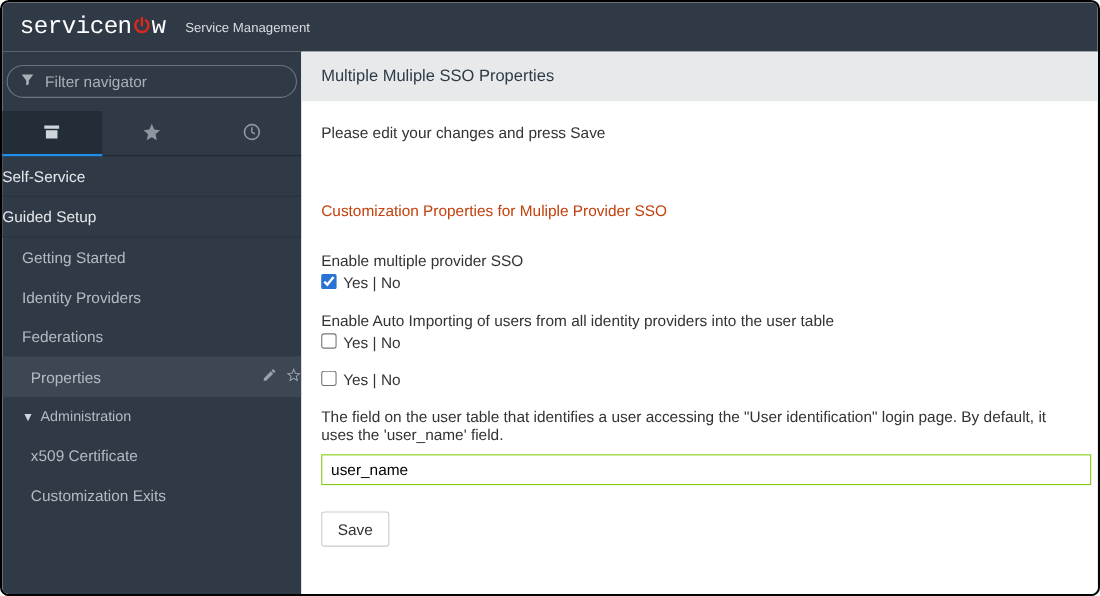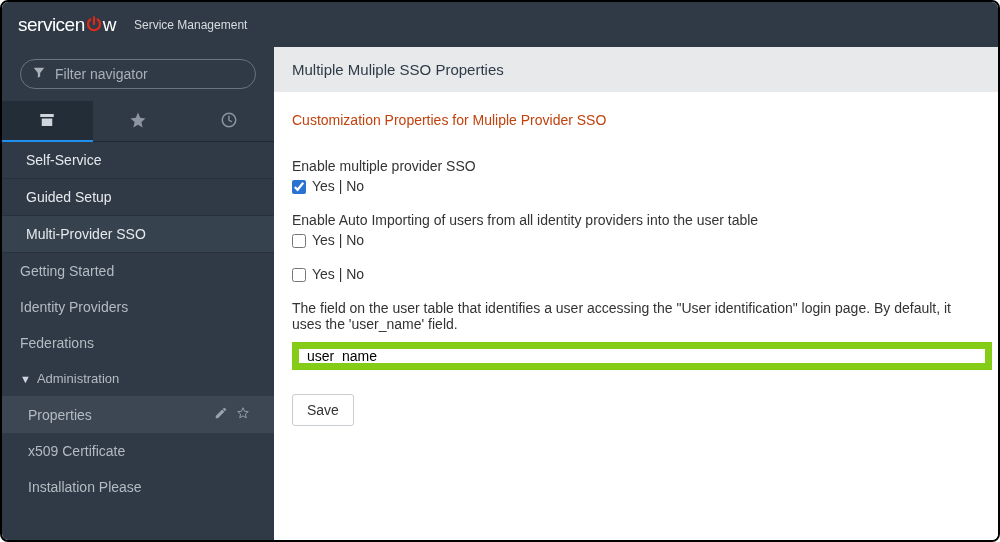--- a/index.html
+++ b/index.html
@@ -1,54 +1,54 @@
 <!DOCTYPE html>
 <html><head>
   <meta charset="utf-8">
   <style>
     * { margin: 0; padding: 0; box-sizing: border-box; }
     body { font-family: Arial, Helvetica, sans-serif; font-size: 14px; background: #fff; color: #333; width: 1000px; height: 542px; overflow: hidden; border: 2px solid #000; border-radius: 8px; }
     .header { background: #303a46; height: 45px; display: flex; align-items: center; padding: 0 16px; }
-    .logo { font-size: 19px; font-weight: 400; letter-spacing: -0.5px; }
+    .logo { font-size: 22px; font-weight: 400; letter-spacing: -0.5px; font-family: Liberation Mono, monospace; }
     .logo-service { color: #fff; font-weight: 300; }
     .logo-n { color: #fff; font-weight: 300; }
     .logo-pwr { color: #d92a1c; font-weight: 300; position: relative; display: inline-block; }
     .logo-w { color: #fff; font-weight: 300; }
     .header-subtitle { color: #d8dce0; margin-left: 18px; font-size: 12px; }
     .container { display: flex; height: calc(100% - 45px); }
     .sidebar { width: 272px; background: #303a46; display: flex; flex-direction: column; }
-    .filter-wrap { padding: 12px 18px; }
+    .filter-wrap { padding: 12px 4px; }
     .filter-input-wrap { position: relative; }
     .filter-input { width: 100%; height: 30px; background: transparent; border: 1px solid #6a7480; border-radius: 16px; color: #fff; padding: 0 12px 0 34px; font-size: 14px; outline: none; }
     .filter-input::placeholder { color: #a9b0b8; }
     .filter-icon { position: absolute; left: 12px; top: 50%; transform: translateY(-50%); color: #a9b0b8; }
     .nav-tabs { display: flex; border-bottom: 1px solid #1f2833; }
     .nav-tab { flex: 1; height: 40px; display: flex; align-items: center; justify-content: center; color: #9aa2ab; cursor: pointer; position: relative; }
     .nav-tab.active { background: #232d38; }
     .nav-tab.active:after { content: ""; position: absolute; bottom: -1px; left: 0; right: 0; height: 2px; background: #1f8feb; }
     .nav-list { flex: 1; overflow-y: auto; }
-    .nav-item { padding: 10px 24px; color: #e6e9ec; font-size: 14px; cursor: pointer; border-bottom: 1px solid #263040; display: flex; align-items: center; justify-content: space-between; }
+    .nav-item { padding: 10px 0; color: #e6e9ec; font-size: 14px; cursor: pointer; border-bottom: 1px solid #263040; display: flex; align-items: center; justify-content: space-between; }
     .nav-item.sub { padding-left: 18px; color: #b3bbc3; border-bottom: none; }
     .nav-item.sub2 { padding-left: 26px; color: #b3bbc3; border-bottom: none; }
     .nav-item.group { background: #303a46; }
     .nav-item.section { background: #37424f; }
     .nav-item.section-open { font-size: 13px; }
     .nav-item.active { background: #3d4753; }
     .caret { margin-right: 6px; font-size: 11px; color: #cfd5dc; }
     .item-icons { display: flex; gap: 8px; color: #949ca5; }
     .main { flex: 1; background: #fff; overflow-y: auto; }
     .page-header { background: #e7e9eb; padding: 14px 18px; font-size: 15px; color: #2e3b47; font-weight: 400; }
     .main-body { padding: 20px 18px 18px 18px; color: #333; }
     .instruct { margin-bottom: 55px; }
     .section-title { font-weight: 400; margin-bottom: 30px; color: #c2410c; }
     .prop { margin-bottom: 18px; }
     .prop-label { margin-bottom: 4px; }
-    .yn { display: flex; align-items: flex-end; gap: 6px; }
+    .yn { display: flex; align-items: flex-start; gap: 6px; }
     .yn input[type="checkbox"] { width: 14px; height: 14px; accent-color: #2a72d1; }
-    .text-input { width: 700px; height: 28px; border: 7px solid #84cc16; padding: 4px 8px; font-size: 14px; margin-top: 6px; }
+    .text-input { width: 700px; height: 28px; border: 1px solid #84cc16; padding: 4px 8px; font-size: 14px; margin-top: 6px; }
     .save-btn { margin-top: 6px; height: 32px; padding: 0 14px; background: #fff; border: 1px solid #c8cdd2; border-radius: 3px; cursor: pointer; font-size: 14px; color: #333; }
   </style>
 </head>
 <body>
 
 <div class="header">
   <span class="logo">
     <span class="logo-service">service</span><span class="logo-n">n</span><span class="logo-pwr"><svg width="18" height="18" viewBox="0 0 24 24" style="vertical-align:-2px">
           <path fill="none" stroke="#d92a1c" stroke-width="3" stroke-linecap="round" d="M12 3v9M7 6a8 8 0 1 0 10 0"></path>
         </svg></span><span class="logo-w">w</span>
@@ -92,58 +92,56 @@
         </span>
       </div>
     </div>
     <div class="nav-list">
       <div class="nav-item group">
           <span>Self-Service</span>
         </div>
       <div class="nav-item group">
           <span>Guided Setup</span>
         </div>
-      <div class="nav-item section">
-          <span>Multi-Provider SSO</span>
-        </div>
       <div class="nav-item sub">
           <span>Getting Started</span>
         </div>
       <div class="nav-item sub">
           <span>Identity Providers</span>
         </div>
       <div class="nav-item sub">
           <span>Federations</span>
         </div>
-      <div class="nav-item sub section-open">
-        <span><span class="caret">▼</span><span>Administration</span></span>
-      </div>
       <div class="nav-item sub2 active">
         <span>Properties</span>
         <span class="item-icons">
           <span><svg width="14" height="14" viewBox="0 0 24 24">
                 <path fill="#9aa2ab" d="M3 17.25V21h3.75L17.81 9.94l-3.75-3.75L3 17.25zM20.71 7.04a1 1 0 0 0 0-1.41l-2.34-2.34a1 1 0 0 0-1.41 0l-1.83 1.83 3.75 3.75 1.83-1.83z"></path>
               </svg></span>
           <span><svg width="14" height="14" viewBox="0 0 24 24">
                 <path fill="none" stroke="#9aa2ab" stroke-width="1.6" d="M12 3l2.6 6.1 6.4 0.5-4.9 4.3 1.5 6.3L12 17l-5.6 3.2 1.5-6.3L3 9.6l6.4-0.5L12 3z"></path>
               </svg></span>
         </span>
       </div>
+      <div class="nav-item sub section-open">
+        <span><span class="caret">▼</span><span>Administration</span></span>
+      </div>
       <div class="nav-item sub2">
           <span>x509 Certificate</span>
         </div>
       <div class="nav-item sub2">
-          <span>Installation Please</span>
+          <span>Customization Exits</span>
         </div>
     </div>
   </div>
 
   <div class="main">
     <div class="page-header">Multiple Muliple SSO Properties</div>
     <div class="main-body">
+      <div class="instruct">Please edit your changes and press Save</div>
       <div class="section-title">Customization Properties for Muliple Provider SSO</div>
 
       <div class="prop">
         <div class="prop-label">Enable multiple provider SSO</div>
         <div class="yn">
           <input type="checkbox" checked="" style="">
           <span>Yes | No</span>
         </div>
       </div>
 

